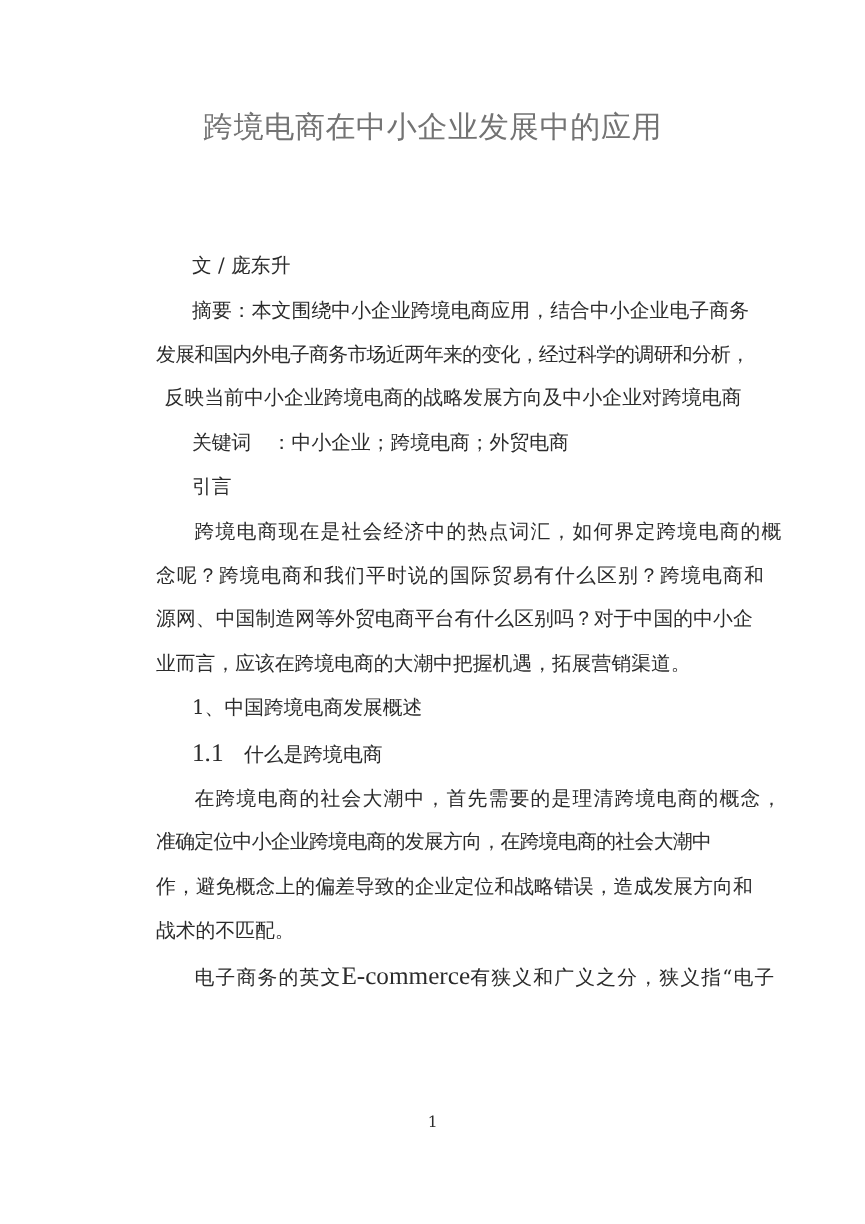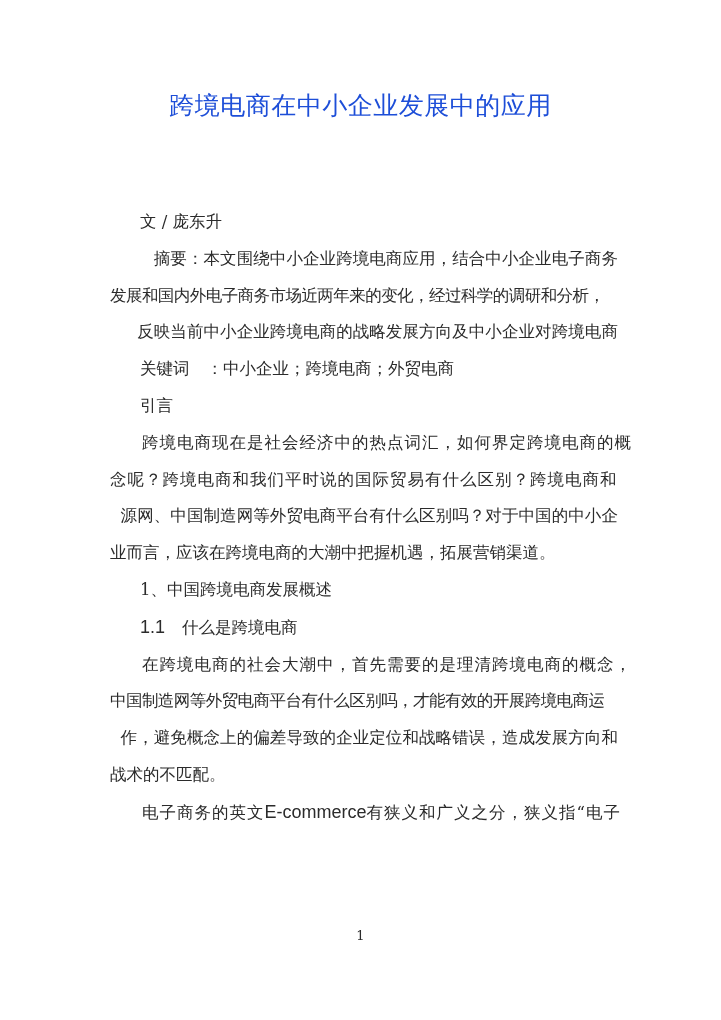--- a/index.html
+++ b/index.html
@@ -20,59 +20,60 @@
   }
   .doc-title {
     position: absolute;
     left: 0;
     right: 0;
     top: 86px;
     text-align: center;
     font-family: "DejaVu Serif", "Liberation Serif", serif;
     font-size: 25px;
     line-height: 40px;
-    color: #1d4ed8;
+    color: #737373;
     letter-spacing: 0.5px;
     white-space: nowrap;
   }
   .body-block {
     position: absolute;
     left: 110px;
     top: 204px;
     width: 508px;
   }
   .line {
     font-family: "DejaVu Serif", "Liberation Serif", serif;
     font-size: 16.5px;
     line-height: 36.8px;
     color: #262626;
     color: #2b2b2b;
     white-space: nowrap;
     letter-spacing: 0px;
+    margin-left: 20px;
   }
   
   .line.just {
     letter-spacing: 0.08px;
     text-align: right;
   }
   .line.tight {
     letter-spacing: -0.55px;
   }
   .line.loose {
     letter-spacing: 1.0px;
   }
   .line.indent {
     padding-left: 30px;
   }
   .line.indent2 {
     padding-left: 32px;
   }
   .mono {
-    font-family: Liberation Sans, sans-serif;
-    font-size: 18px;
+    font-family: Liberation Serif, serif;
+    font-size: 21px;
     letter-spacing: 0px;
   }
   .wide-space {
     display: inline-block;
     width: 17px;
   }
   .page-number {
     position: absolute;
     left: 0;
     right: 0;
@@ -109,21 +110,21 @@
     <div class="line just">源网、中国制造网等外贸电商平台有什么区别吗？对于中国的中小企</div>
     <div class="line">业而言，应该在跨境电商的大潮中把握机遇，拓展营销渠道。</div>
 
     <div class="line indent">1、中国跨境电商发展概述</div>
 
     <div class="line indent">
       <span class="mono">1.1</span><span class="wide-space"></span><span>什么是跨境电商</span>
     </div>
 
     <div class="line indent2 loose">在跨境电商的社会大潮中，首先需要的是理清跨境电商的概念，</div>
-    <div class="line tight">中国制造网等外贸电商平台有什么区别吗，才能有效的开展跨境电商运</div>
+    <div class="line tight">准确定位中小企业跨境电商的发展方向，在跨境电商的社会大潮中</div>
     <div class="line just">作，避免概念上的偏差导致的企业定位和战略错误，造成发展方向和</div>
     <div class="line">战术的不匹配。</div>
 
     <div class="line indent2 loose">
       <span>电子商务的英文</span><span class="mono">E-commerce</span><span>有狭义和广义之分，狭义指“电子</span>
     </div>
 
   </div>
 
   <div class="page-number">1</div>

